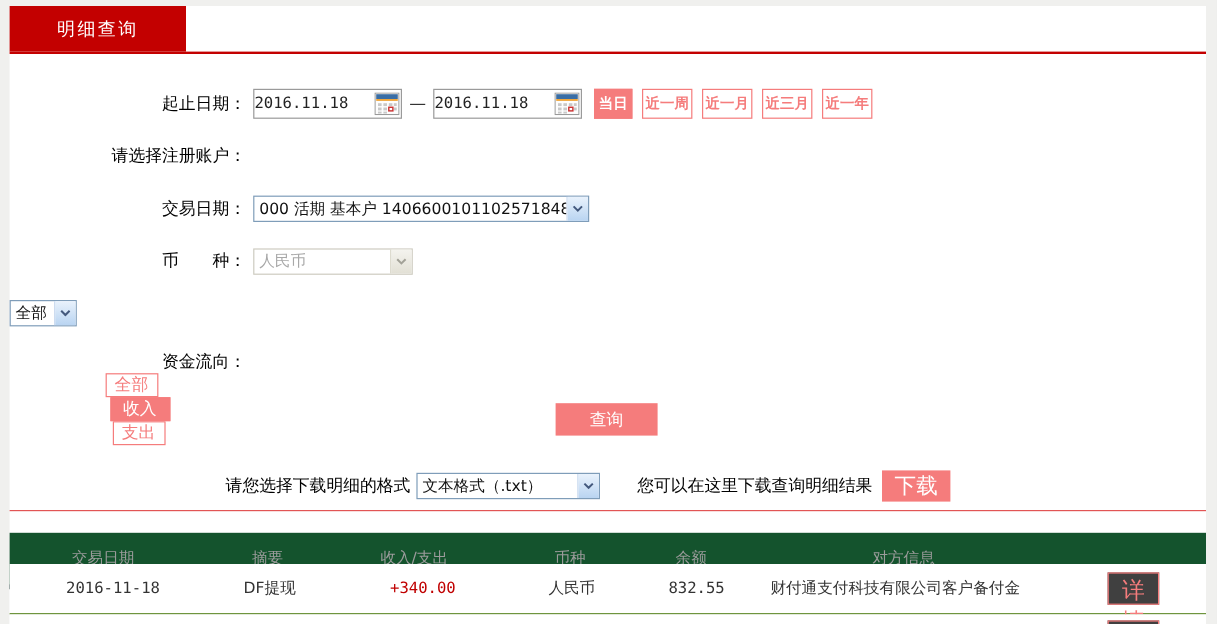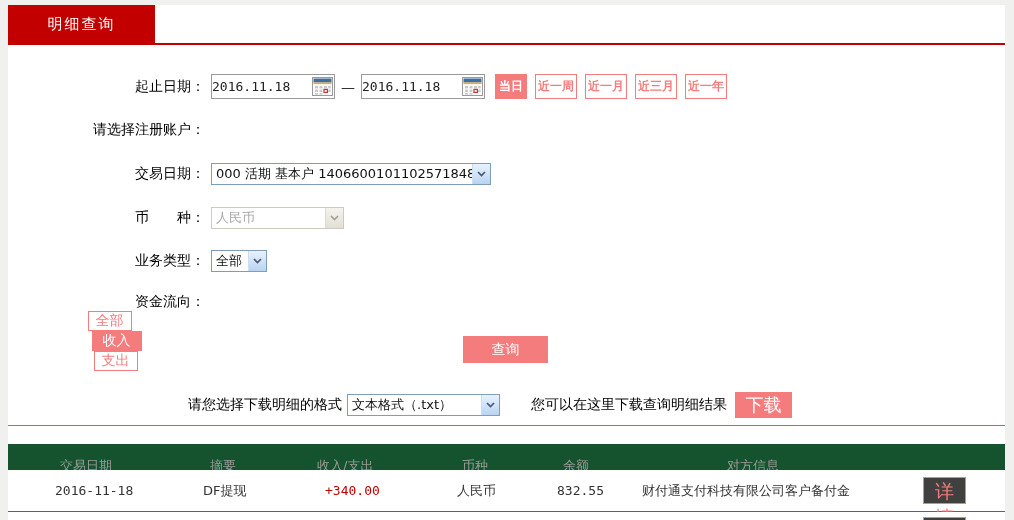--- a/index.html
+++ b/index.html
@@ -143,21 +143,20 @@
       <span class="stext">人民币</span>
       <span class="arr">
         <svg width="9" height="6" viewBox="0 0 9 6">
             <path d="M1 1 L4.5 4.5 L8 1" stroke="#a3a298" stroke-width="1.7" fill="none"></path>
           </svg>
       </span>
     </span>
   </div>
 
   <div class="form-row" style="top:250px;height:22px;">
-    <span class="flabel">业务类型：</span>
     <span class="select" style="width:56px;">
       <span class="stext">全部</span>
       <span class="arr">
         <svg width="9" height="6" viewBox="0 0 9 6">
             <path d="M1 1 L4.5 4.5 L8 1" stroke="#44597d" stroke-width="1.7" fill="none"></path>
           </svg>
       </span>
     </span>
   </div>
 

